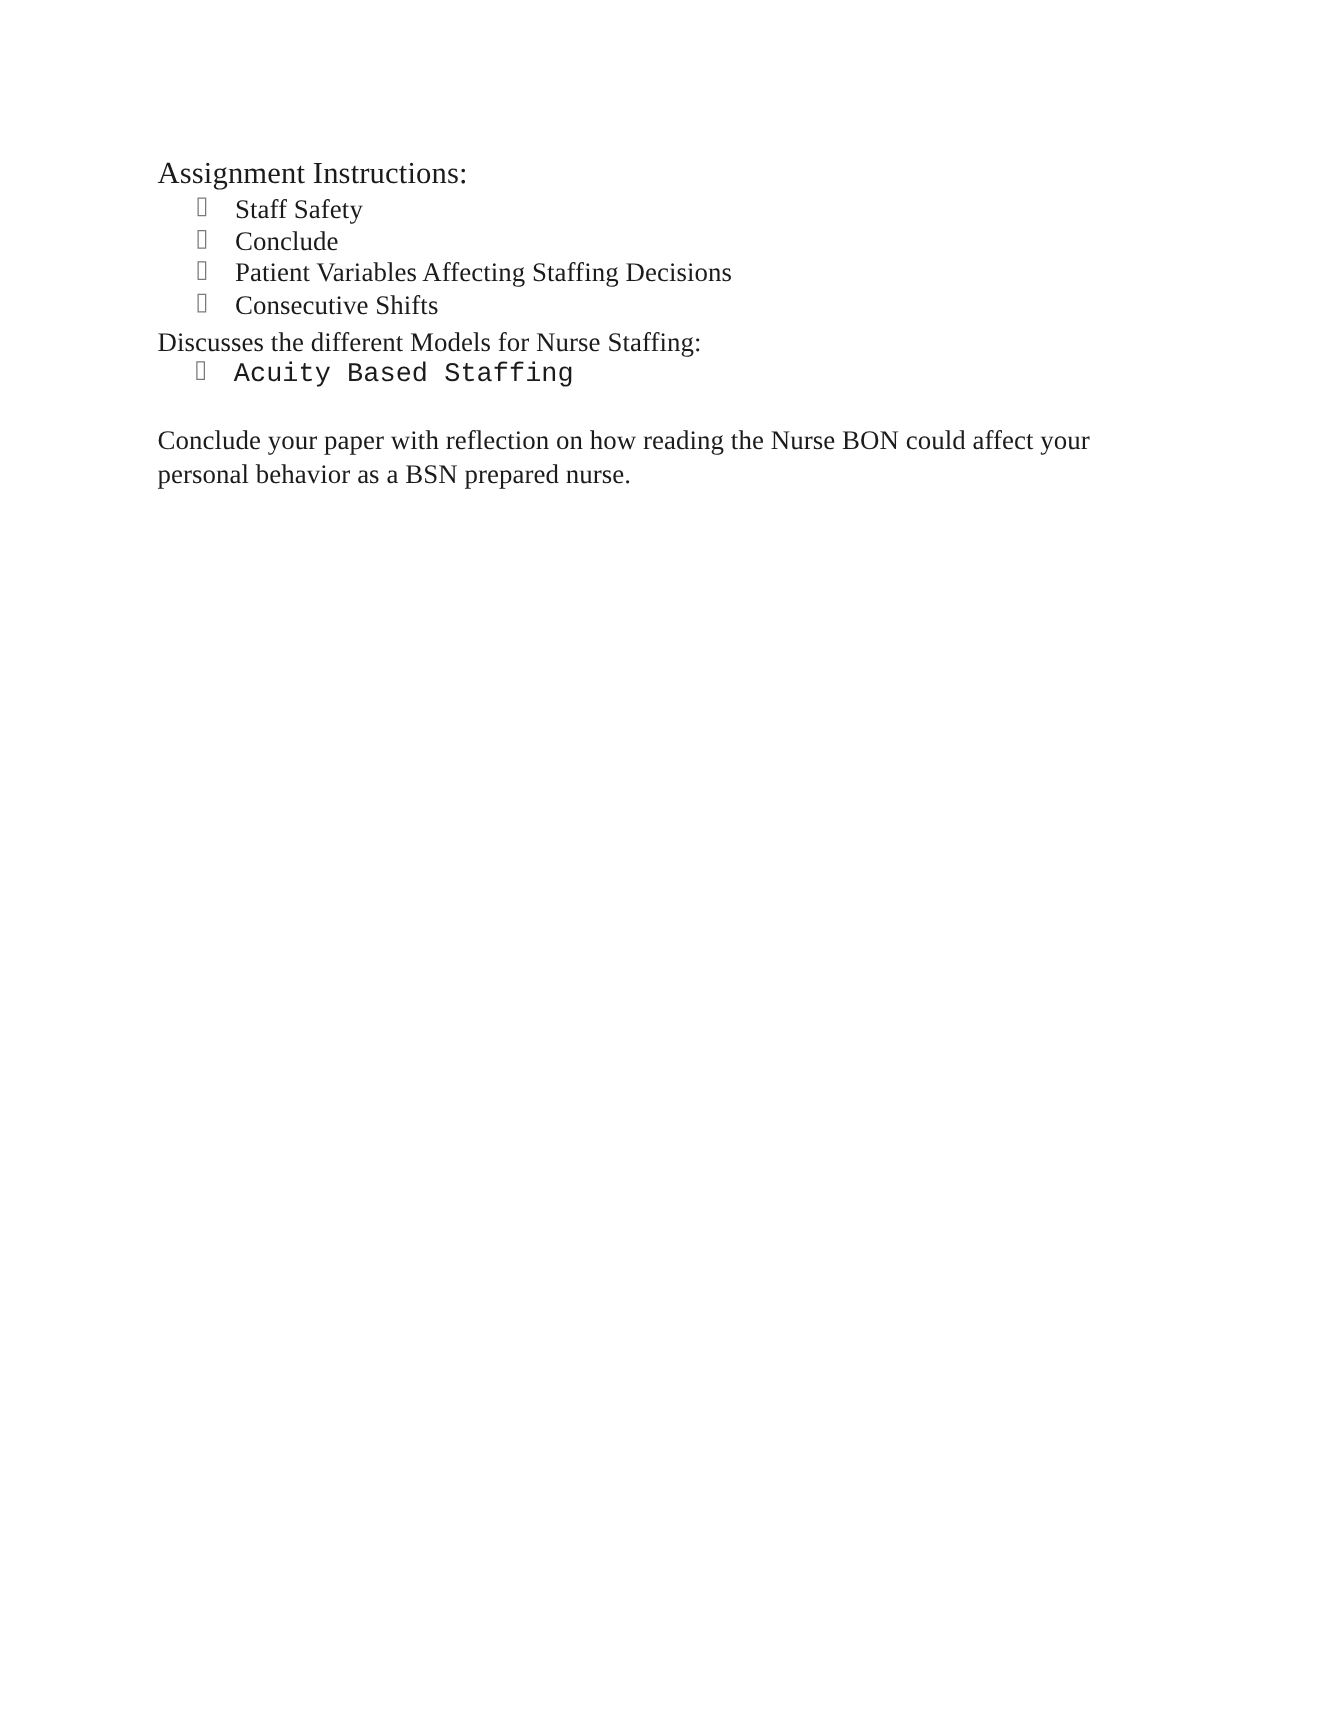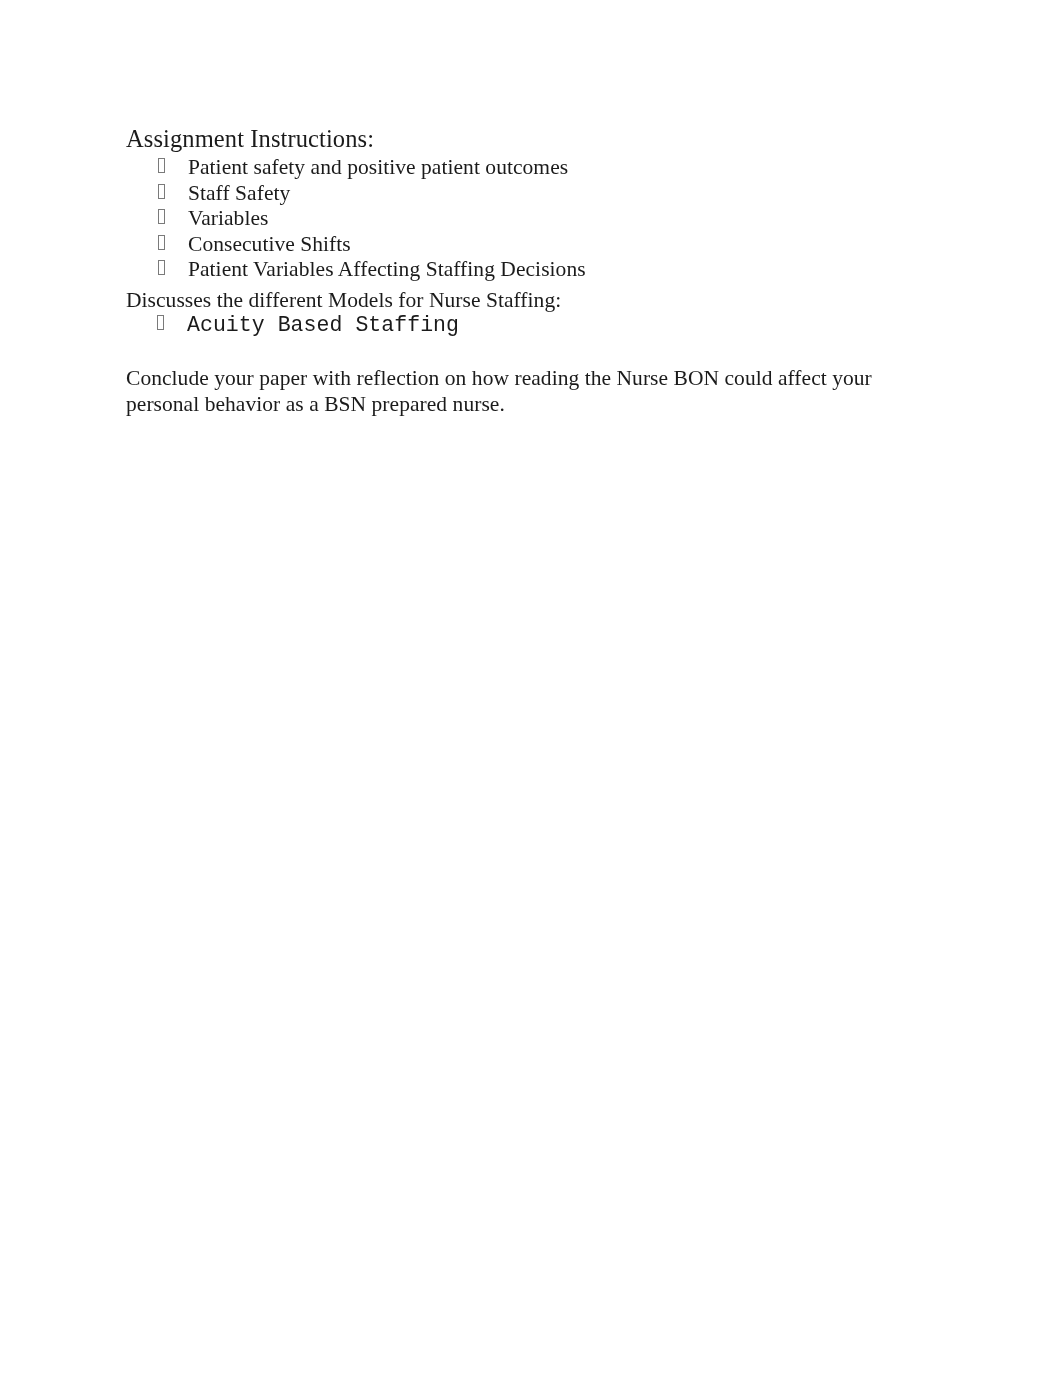--- a/index.html
+++ b/index.html
@@ -127,37 +127,33 @@
   <div class="doc-body">
 
     <div class="heading-row">
       <h1 class="doc-heading">Assignment Instructions:</h1>
     </div>
 
 
     <ul class="bullet-list list-one">
       <li class="bullet-item">
         <span class="bullet-marker"><span class="tofu"></span></span>
-        <span class="bullet-text">Patient safety and positive patient outcomes</span>
-      </li>
-      <li class="bullet-item">
-        <span class="bullet-marker"><span class="tofu"></span></span>
         <span class="bullet-text">Staff Safety</span>
       </li>
       <li class="bullet-item">
         <span class="bullet-marker"><span class="tofu"></span></span>
-        <span class="bullet-text">Variables</span>
+        <span class="bullet-text">Conclude</span>
+      </li>
+      <li class="bullet-item">
+        <span class="bullet-marker"><span class="tofu"></span></span>
+        <span class="bullet-text">Patient Variables Affecting Staffing Decisions</span>
       </li>
       <li class="bullet-item">
         <span class="bullet-marker"><span class="tofu"></span></span>
         <span class="bullet-text">Consecutive Shifts</span>
-      </li>
-      <li class="bullet-item">
-        <span class="bullet-marker"><span class="tofu"></span></span>
-        <span class="bullet-text">Patient Variables Affecting Staffing Decisions</span>
       </li>
     </ul>
 
     <p class="para models">Discusses the different Models for Nurse Staffing:</p>
 
     <ul class="bullet-list list-two">
       <li class="bullet-item">
         <span class="bullet-marker"><span class="tofu"></span></span>
         <span class="bullet-text">Acuity Based Staffing</span>
       </li>

